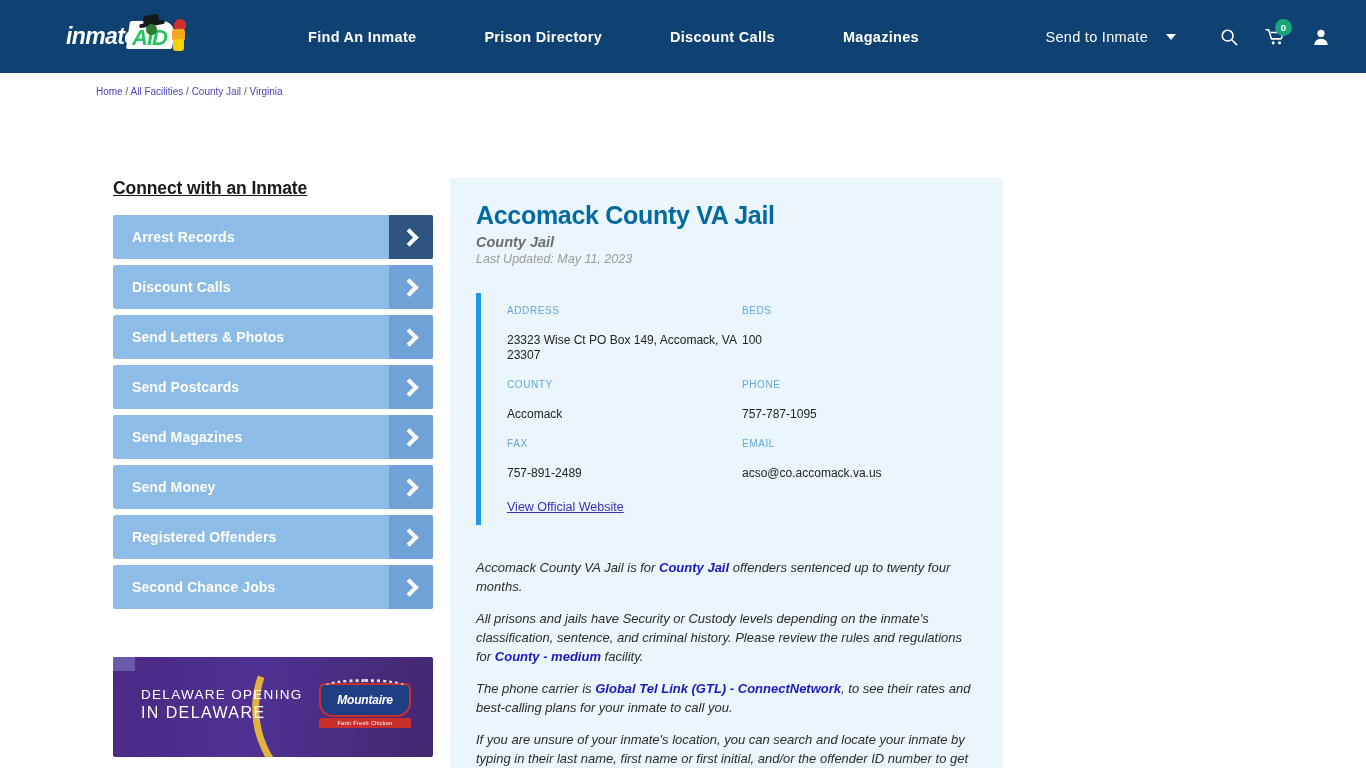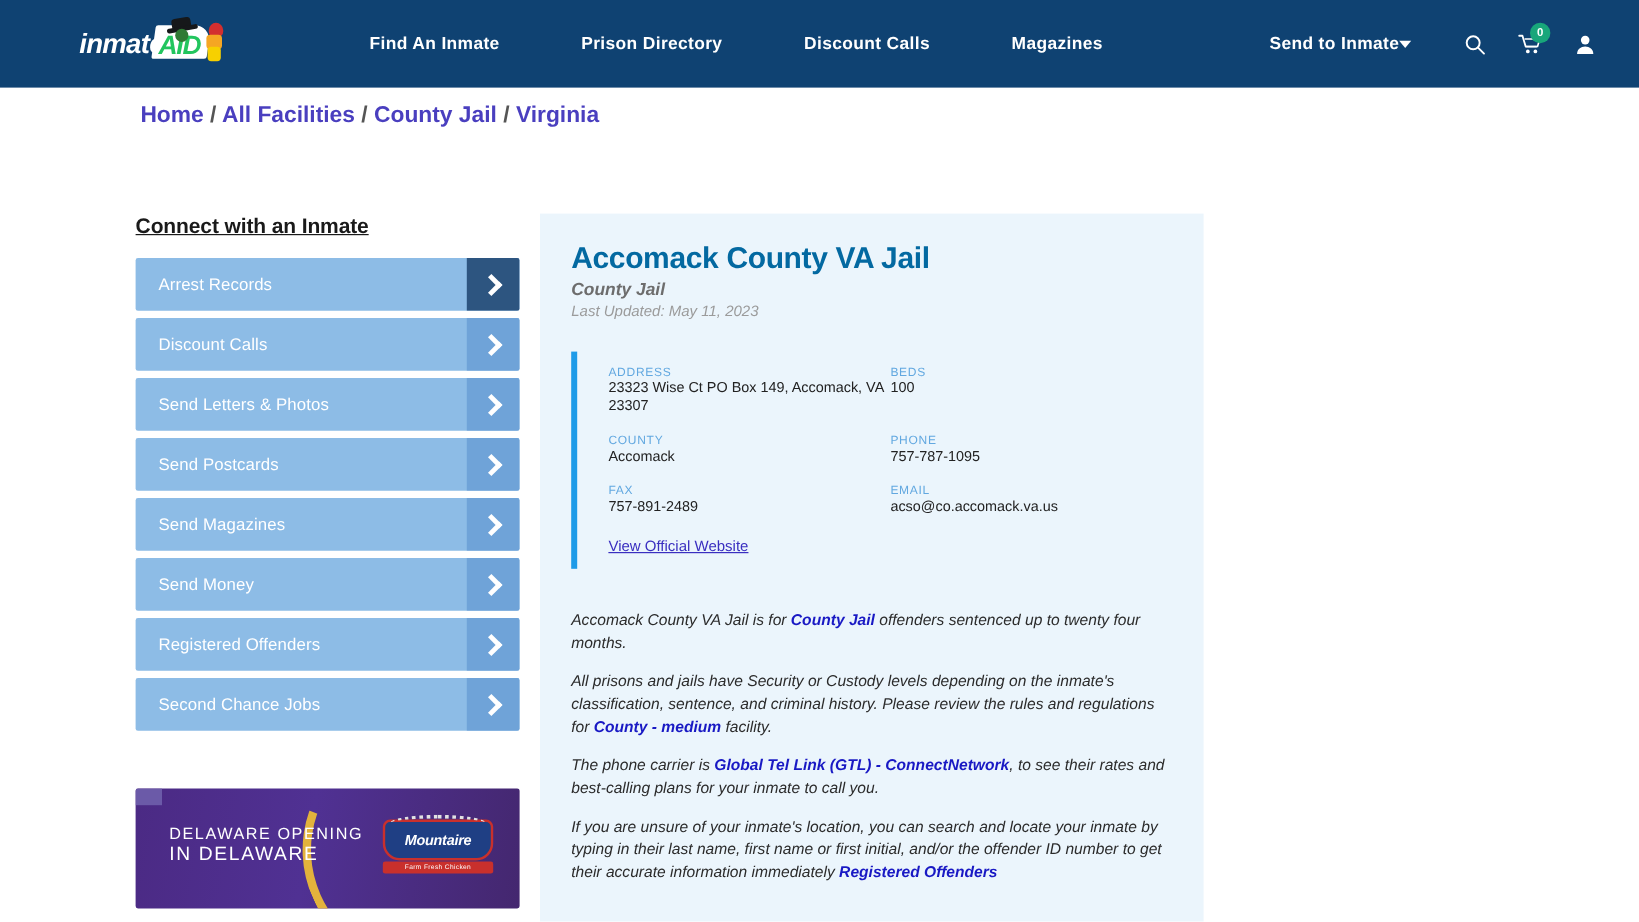--- a/index.html
+++ b/index.html
@@ -83,43 +83,43 @@
     text-decoration: none;
     white-space: nowrap;
     cursor: pointer;
   }
   .nav-right {
     margin-left: auto;
     display: flex; align-items: center;
     gap: 0;
   }
   .nav-dropdown {
-    color:#ffffff; font-size:14.5px; font-weight:bold; letter-spacing:0.3px;
-    display:flex; align-items:center; gap:0; padding: 0 30px 0 0; cursor:pointer;
+    color:#ffffff; font-size:14.5px; font-weight:normal; letter-spacing:0.3px;
+    display:flex; align-items:center; gap:18px; padding: 0 30px 0 0; cursor:pointer;
     white-space: nowrap;
   }
   .caret {
     width:0;height:0;border-left:5px solid transparent;border-right:5px solid transparent;
     border-top:6px solid #ffffff; display:inline-block;
   }
   .icon-btn {
     width: 46px; height: 40px;
     display:flex; align-items:center; justify-content:center;
     cursor:pointer; position:relative;
   }
   .cart-badge {
     position:absolute; top: 2px; right: 6px;
     background:#18a67a; color:#ffffff;
     width:17px;height:17px;border-radius:50%;
     font-size:9.5px;font-weight:bold;
     display:flex;align-items:center;justify-content:center;
   }
   .breadcrumb {
-    position:absolute; left:117px; top:86px;
-    font-size:19px; color:#3a3a8c;font-weight:bold;
+    position:absolute; left:96px; top:86px;
+    font-size:10px; color:#3a3a8c;
   }
   .breadcrumb a { color:#4a3fbf; text-decoration:none; cursor:pointer; }
   .breadcrumb .sep { color:#555; }
 
   .container { display:flex; padding-top:105px; padding-left:113px; }
 
   
   .sidebar { width: 320px; flex:0 0 320px; }
   .sidebar-title {
     font-size: 17.5px; font-weight: bold; color:#1a1a1a;
@@ -130,20 +130,21 @@
     display:flex; align-items:stretch;
     height: 44px; margin-bottom: 6px;
     background:#8DBCE6; cursor:pointer;
     border-radius: 2px; overflow:hidden;
   }
   .side-btn-label {
     flex:1; display:flex; align-items:center;
     padding-left: 19px;
     color:#ffffff; font-size:14px;
     letter-spacing:0.1px;
+    font-weight:bold;
   }
   .side-btn-arrow {
     width: 44px; background:#6FA3D8;
     display:flex;align-items:center;justify-content:center;
   }
   .side-btn.active .side-btn-arrow { background:#2D5580; }
   .chev {
     width:13px;height:13px;
     border-top:4px solid #ffffff; border-right:4px solid #ffffff;
     transform: rotate(45deg); margin-left:-4px;
@@ -202,21 +203,21 @@
     font-size:12.5px;font-style:italic;color:#9b9b9b;margin-top:2px;
   }
   .info-wrap {
     margin-top: 27px;
     border-left: 5px solid #1E9BE8;
     padding: 12px 0 10px 26px;
   }
   .info-grid { display:flex; flex-wrap:wrap; }
   .info-cell { width:50%; margin-bottom:16px; }
   .info-label { font-size:10px; color:#62A8E0; letter-spacing:0.6px; }
-  .info-value { font-size:12px; color:#222; margin-top:0; line-height:1.25; }
+  .info-value { font-size:12px; color:#222; margin-top:17px; line-height:1.25; }
   .official-link {
     font-size:12.5px;color:#3a2fc0;text-decoration:underline;cursor:pointer;display:inline-block;
   }
   .desc { margin-top: 34px; }
   .desc p {
     font-size:13px; font-style:italic; color:#2b2b2b;
     line-height:1.46; margin-bottom:13px;
   }
   .desc a { color:#1919c4; font-weight:bold; text-decoration:none; cursor:pointer; font-style:italic; }
 </style>

